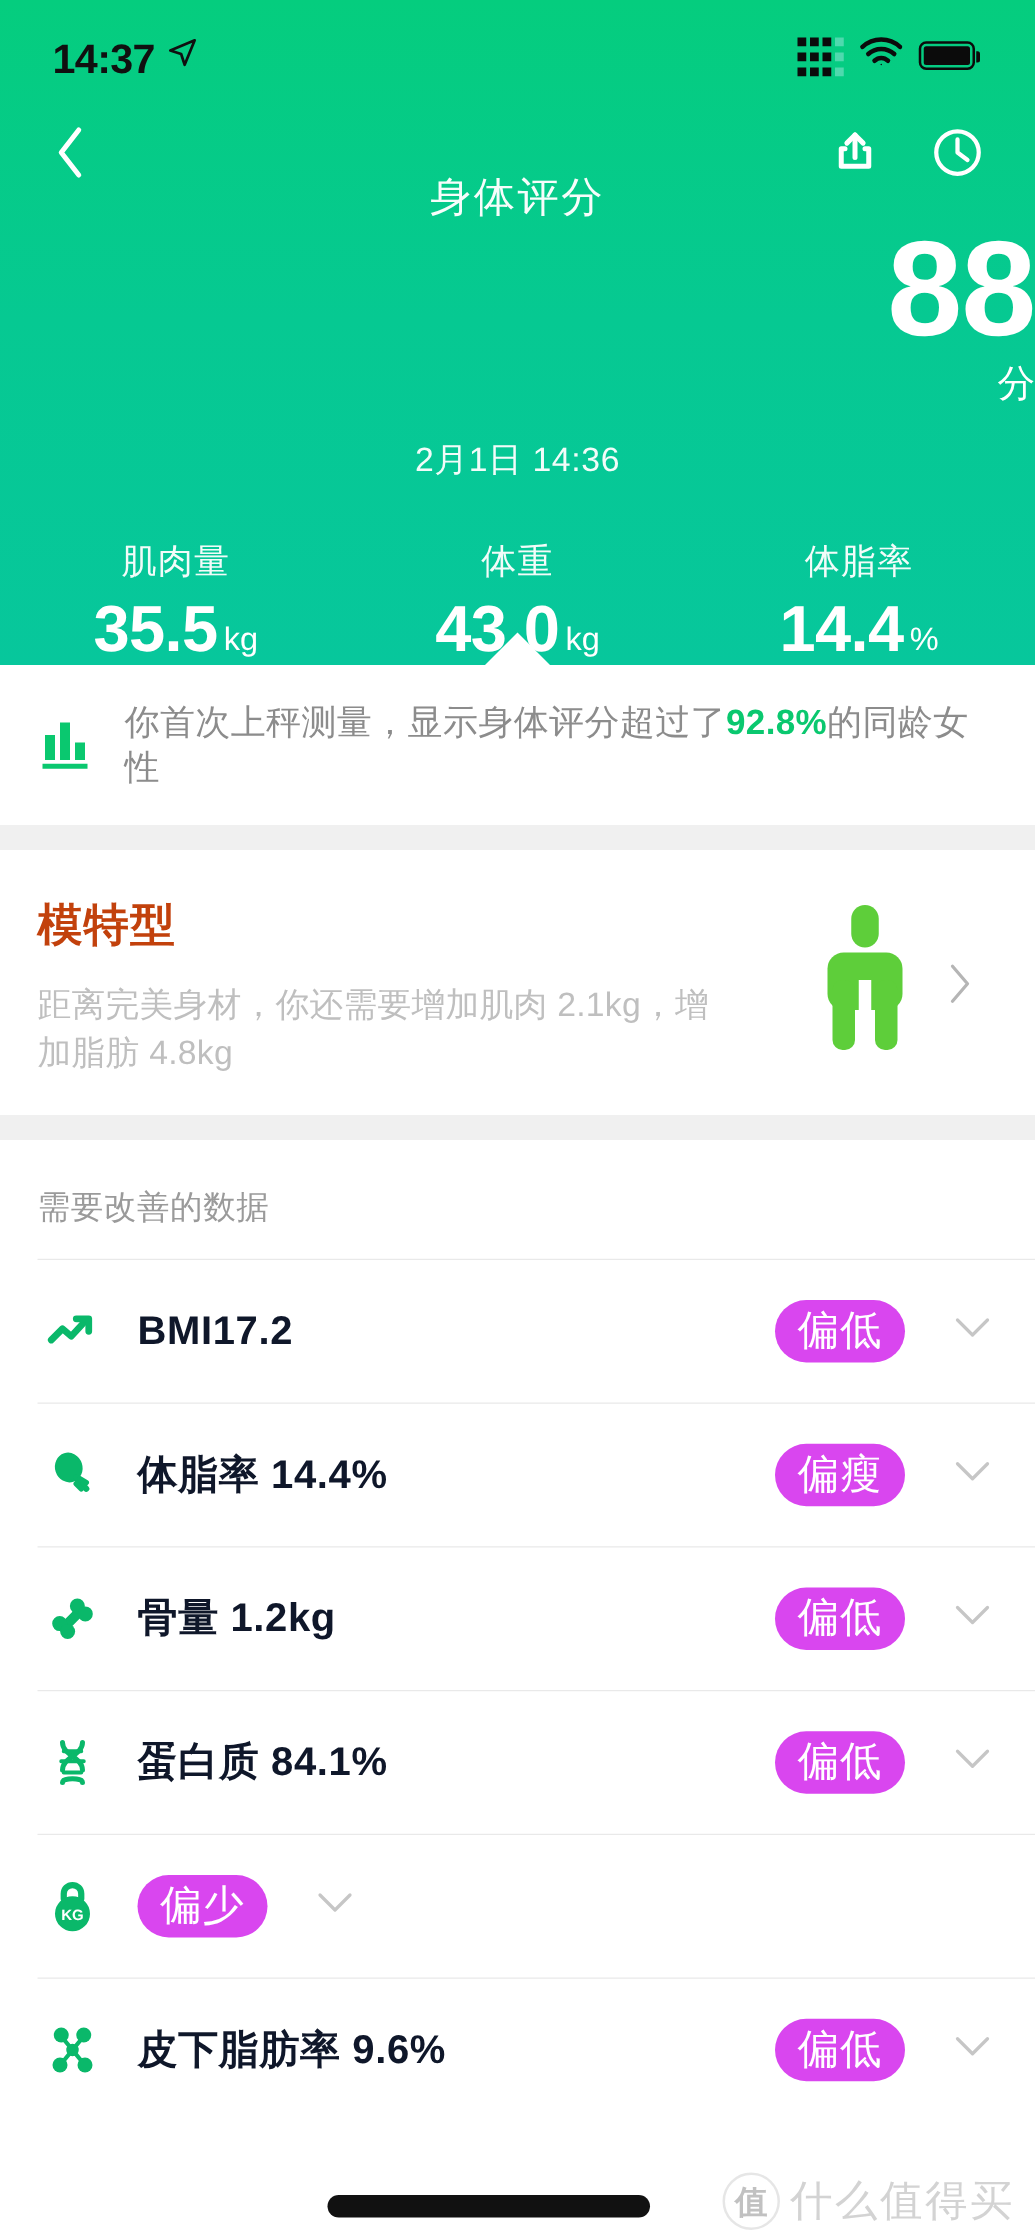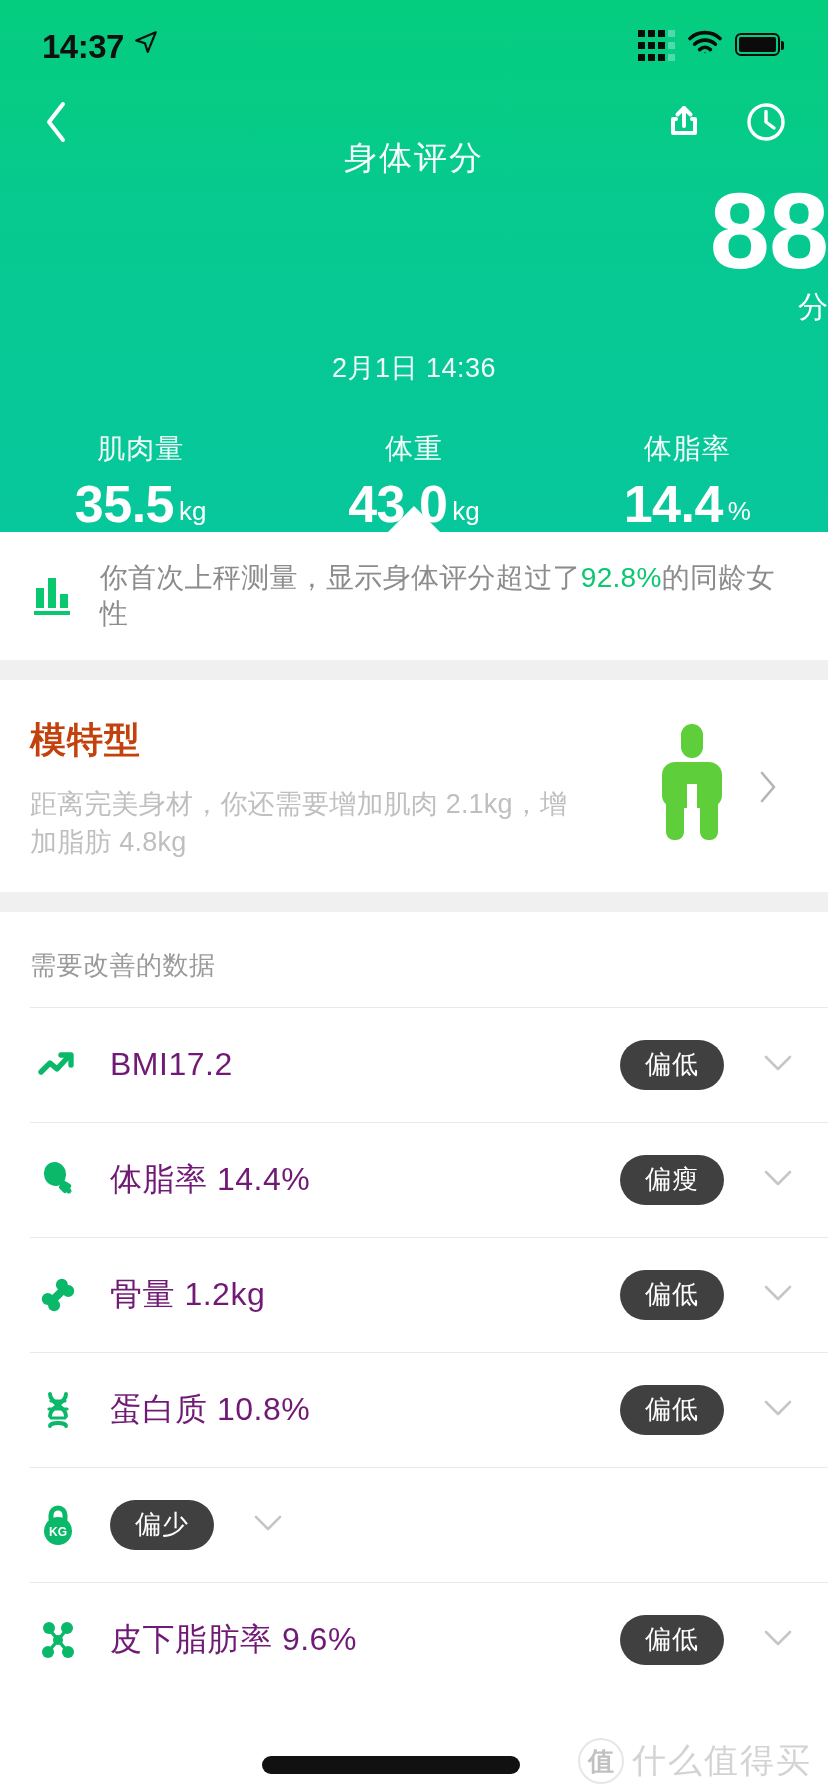--- a/index.html
+++ b/index.html
@@ -205,21 +205,21 @@
     display: flex;
     justify-content: center;
     margin-right: 24px;
   }
   .tip-text {
     font-size: 28px;
     color: #8c8c8c;
     letter-spacing: .3px;
     line-height: 1.3;
   }
-  .tip-text .hl { color: #0ac86f; }
+  .tip-text .hl { color: #0ac86f; font-weight: bold; }
 
   
   .gap {
     height: 20px;
     background: #f0f0f0;
   }
 
   
   .bodytype-card {
     background: #ffffff;
@@ -280,31 +280,31 @@
   .row-icon {
     width: 56px;
     display: flex;
     align-items: center;
     justify-content: center;
     margin-right: 24px;
   }
   .row-label {
     flex: 1;
     font-size: 32px;
-    font-weight: 400;
-    color: #701a75;
+    font-weight: 700;
+    color: #0f172a;
     letter-spacing: .5px;
   }
   .badge {
     min-width: 104px;
     height: 50px;
     border-radius: 25px;
-    background: #404040;
-    color: #ffffff;
-    font-size: 26px;
+    background: #d946ef;
+    color: #ffffff;
+    font-size: 33px;
     display: flex;
     align-items: center;
     justify-content: center;
     letter-spacing: 1px;
     margin-right: 34px;
   }
   .row-chevron {
     width: 40px;
     display: flex;
     align-items: center;
@@ -569,21 +569,21 @@
 
     <div class="row">
       <div class="row-icon">
         <svg width="42" height="42" viewBox="0 0 42 42">
           <path d="M13 5c0 10 16 12 16 22" fill="none" stroke="#0ab86a" stroke-width="4" stroke-linecap="round"></path>
           <path d="M29 5c0 10-16 12-16 22" fill="none" stroke="#0ab86a" stroke-width="4" stroke-linecap="round"></path>
           <path d="M13 37c0-4 16-4 16 0" fill="none" stroke="#0ab86a" stroke-width="4" stroke-linecap="round"></path>
           <path d="M14 12h14M12 20h18M14 29h14" stroke="#0ab86a" stroke-width="3.2" stroke-linecap="round"></path>
         </svg>
       </div>
-      <div class="row-label">蛋白质 10.8%</div>
+      <div class="row-label">蛋白质 84.1%</div>
       <div class="badge">偏低</div>
       <div class="row-chevron">
         <span>
           <svg width="30" height="18" viewBox="0 0 30 18">
               <path d="M3 3l12 12L27 3" fill="none" stroke="#c6c6c6" stroke-width="2.6" stroke-linecap="round" stroke-linejoin="round"></path>
             </svg>
         </span>
       </div>
     </div>
     <div class="divider"></div>

